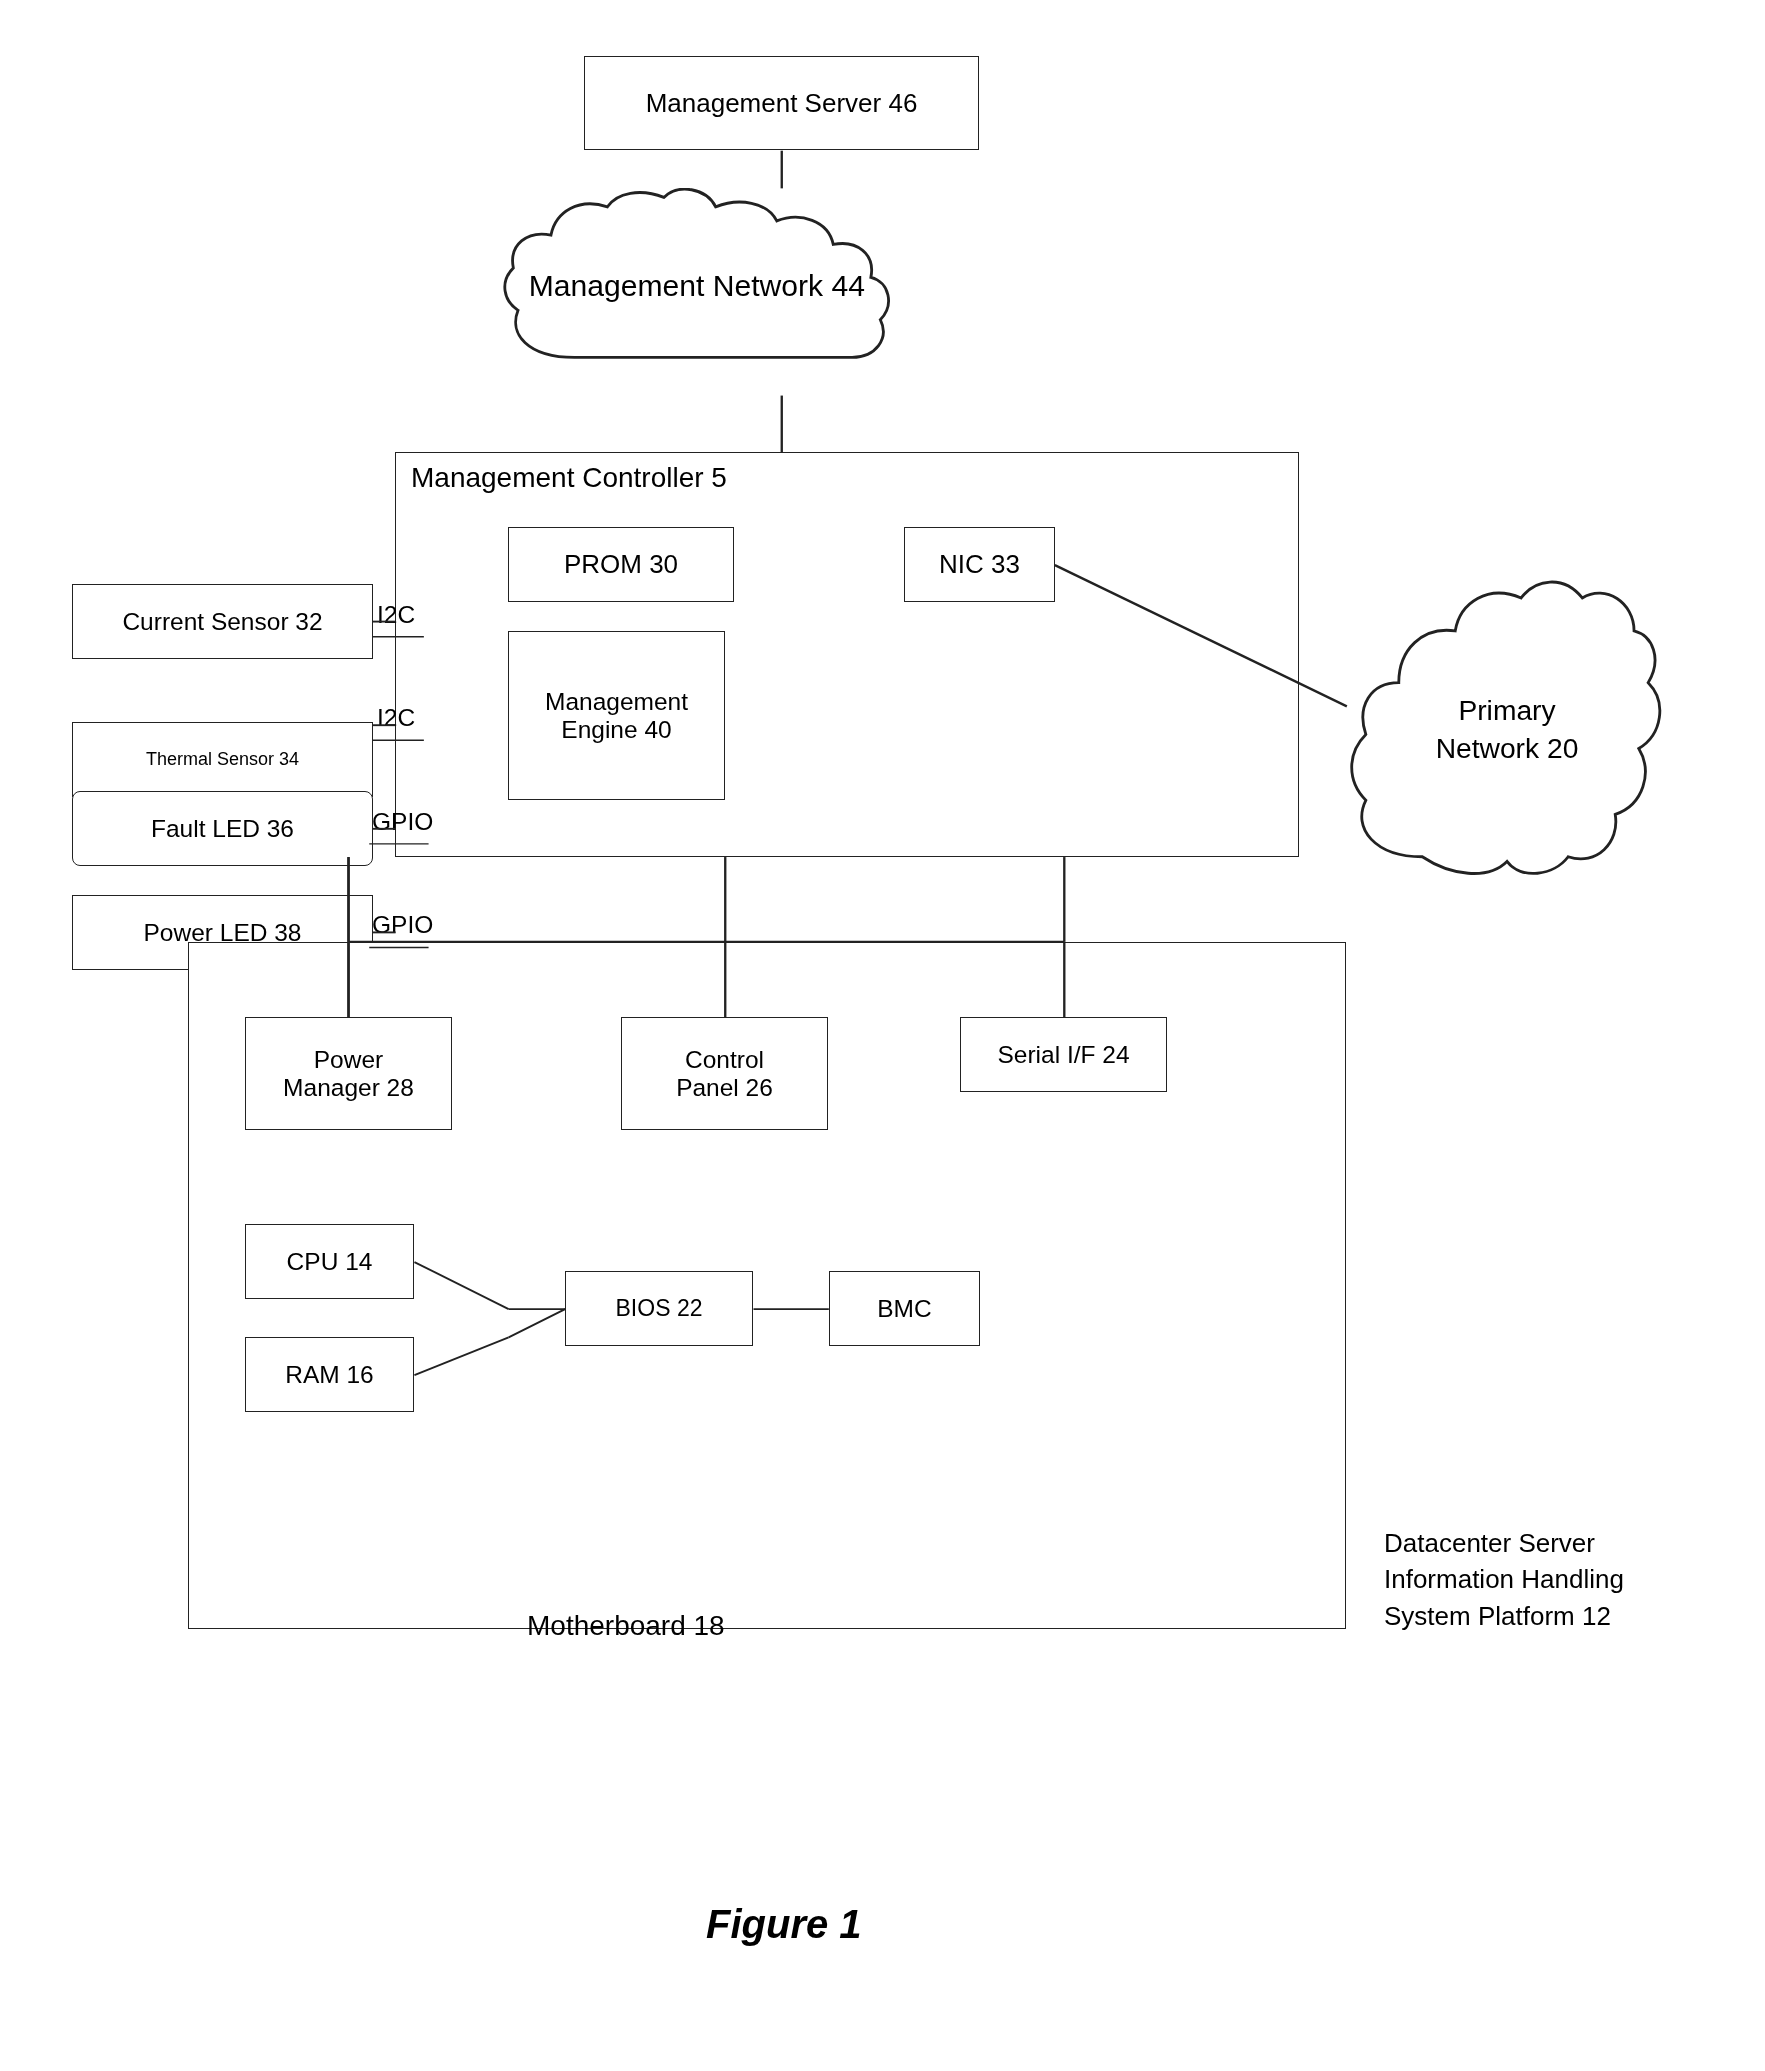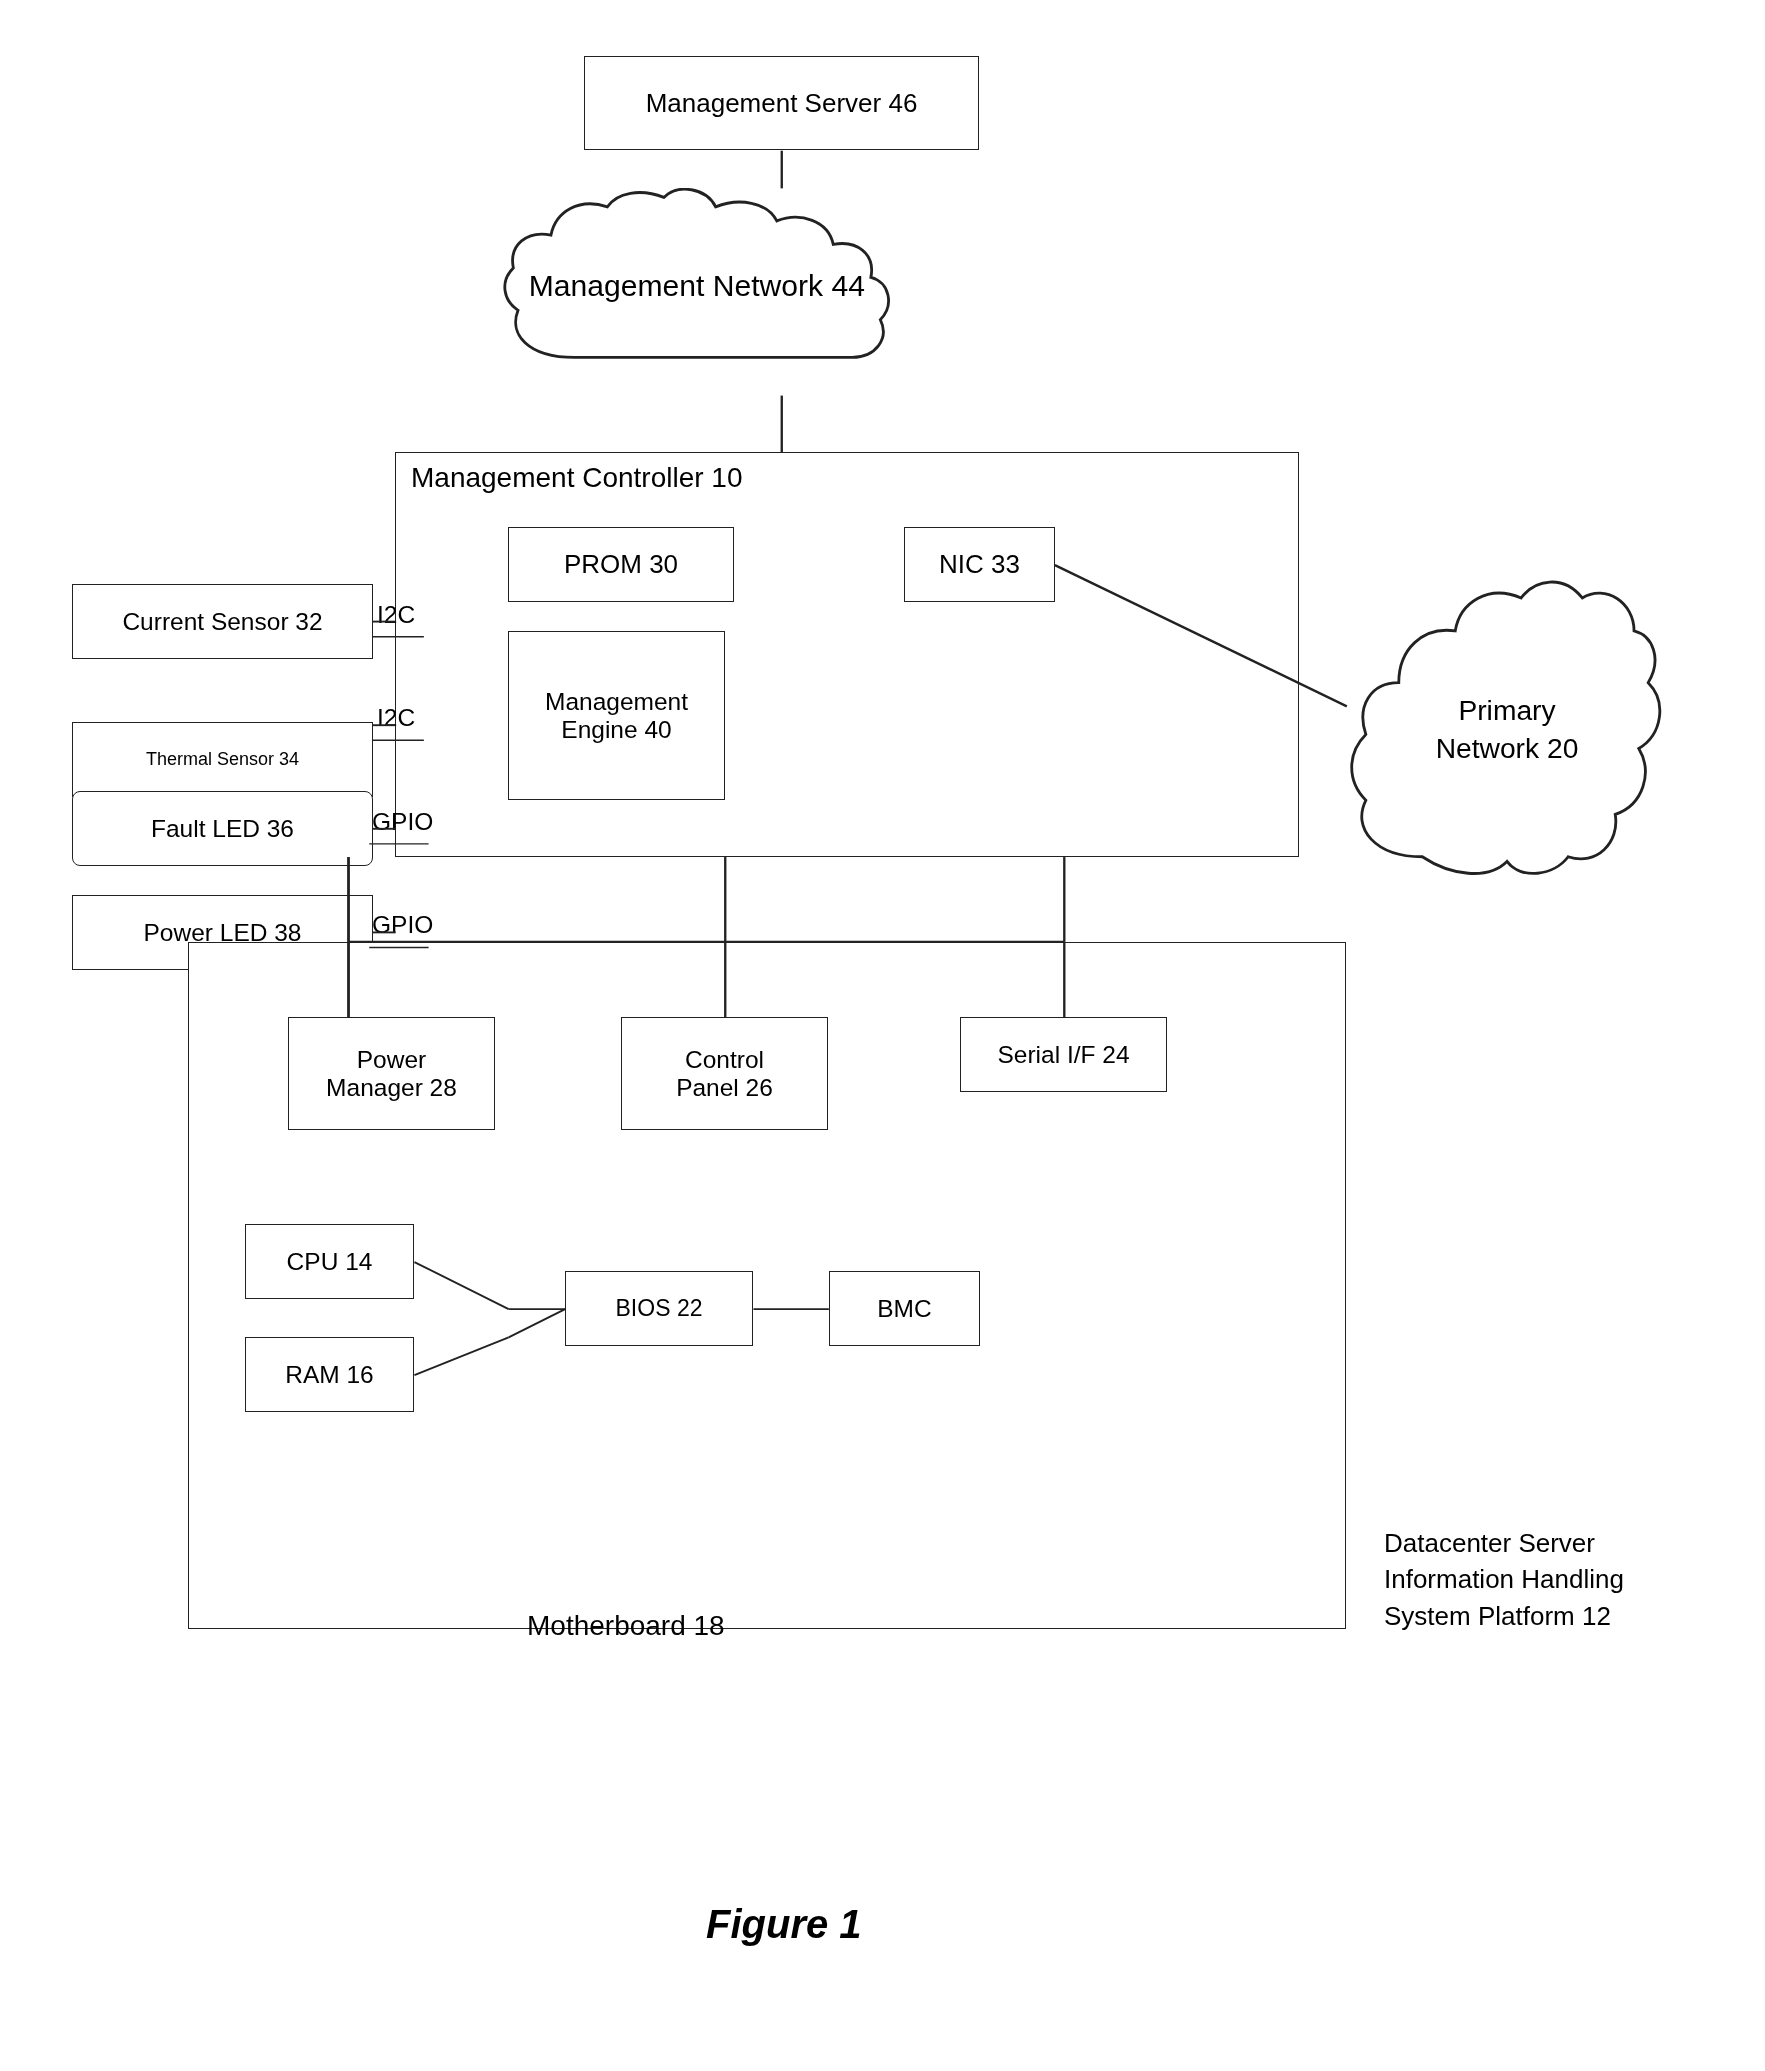--- a/index.html
+++ b/index.html
@@ -108,21 +108,20 @@
     #motherboard {
       left: 188px; top: 942px;
       width: 1158px; height: 687px;
     }
 
     
     #power-manager {
       left: 245px; top: 1017px;
       width: 207px; height: 113px;
       font-size: 24.5px;
-      margin-left: 43px;
     }
 
     
     #control-panel {
       left: 621px; top: 1017px;
       width: 207px; height: 113px;
       font-size: 24.5px;
     }
 
     
@@ -213,21 +212,21 @@
              C 190,-5 220,0 230,20 
              C 255,10 285,15 295,35 
              C 320,25 350,35 355,60 
              C 380,55 400,70 395,95 
              C 415,100 420,125 405,140 
              C 415,160 400,180 375,180 Z" fill="white" stroke="#222" stroke-width="3"></path>
     <text x="210" y="115" text-anchor="middle" font-size="32" font-family="Arial">Management Network 44</text>
   </svg>
 
   <div class="box" id="mgmt-controller" style="align-items: flex-start; justify-content: flex-start; padding: 9.4px 15px;">
-    <span>Management Controller 10</span>
+    <span>Management Controller 5</span>
   </div>
 
   <div class="box" id="prom">
     <span>PROM 30</span>
   </div>
 
   <div class="box" id="mgmt-engine">
     <span>Management Engine 40</span>
   </div>
 

